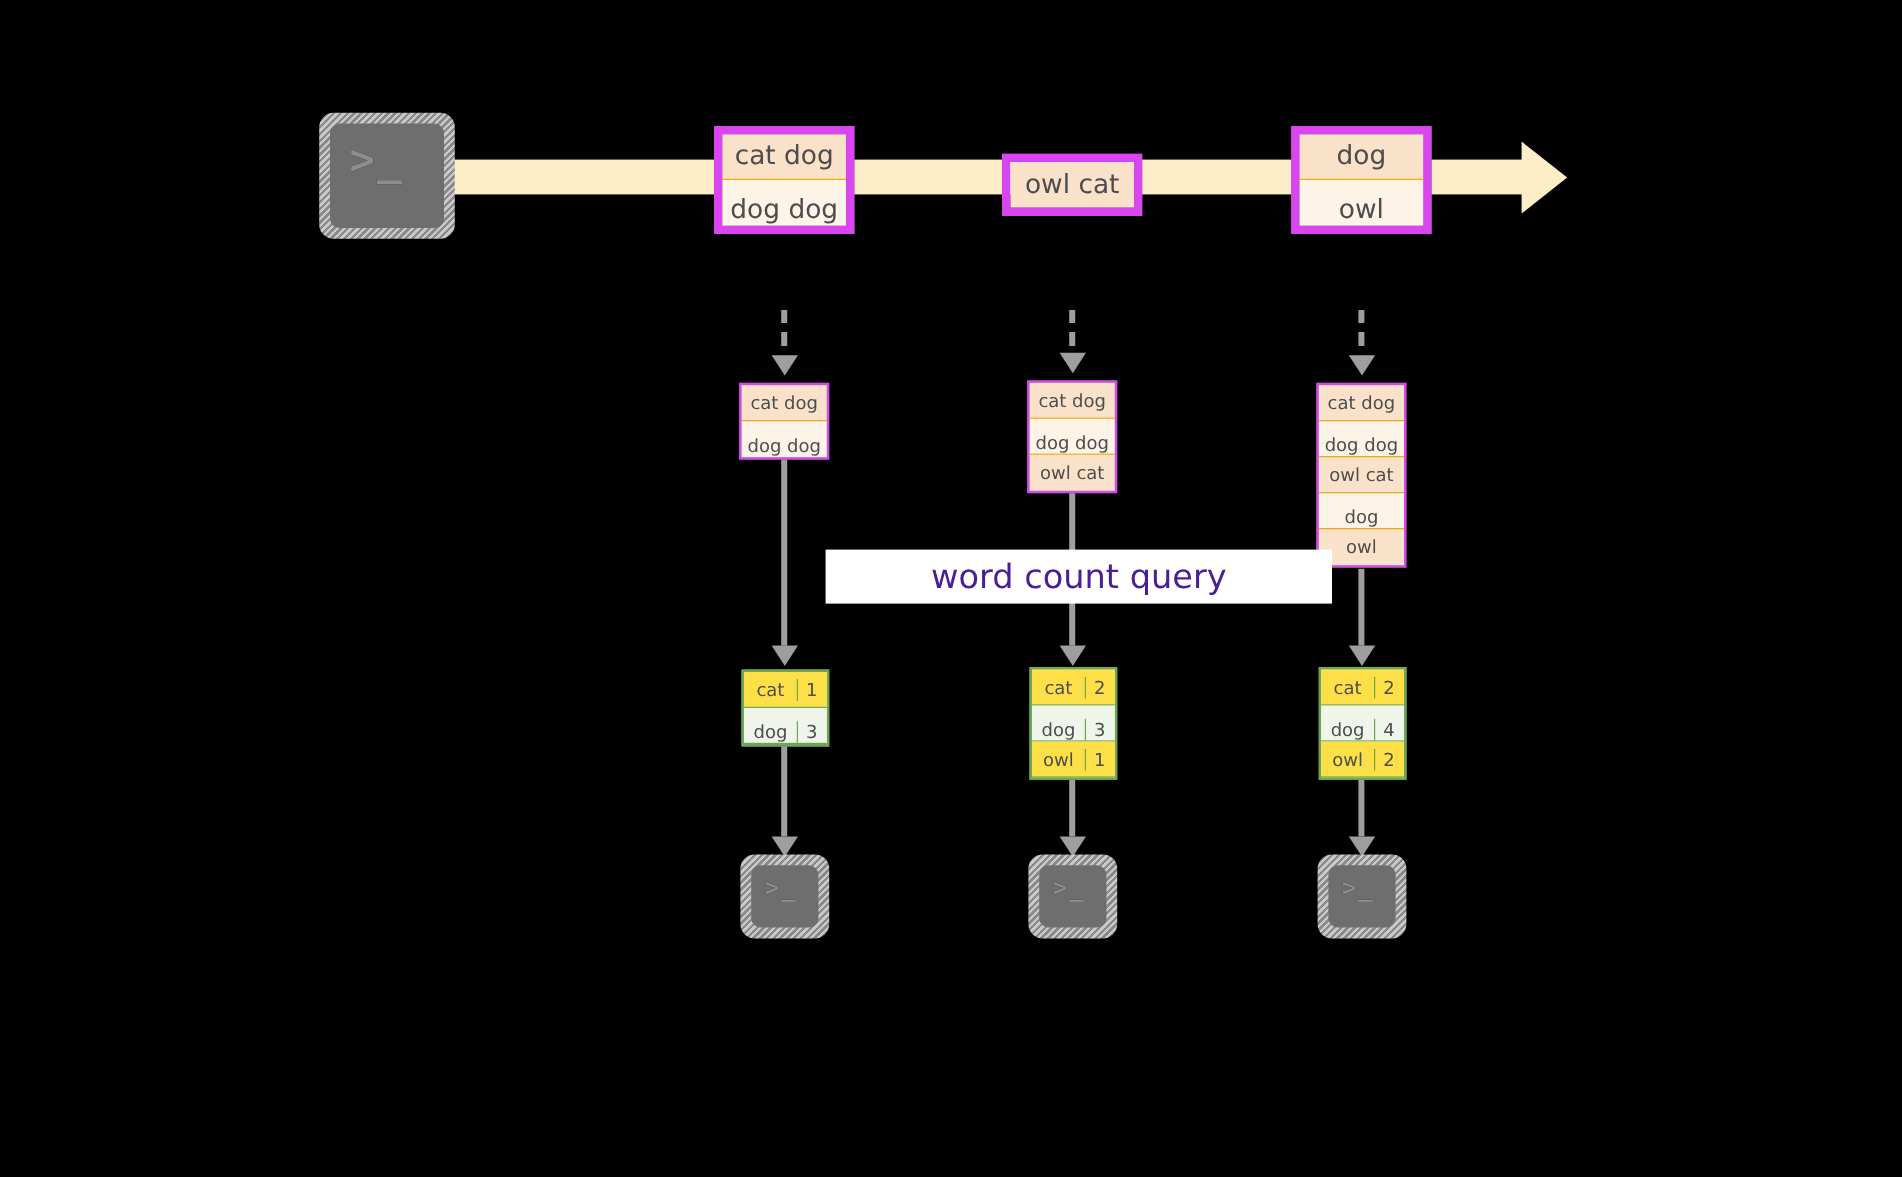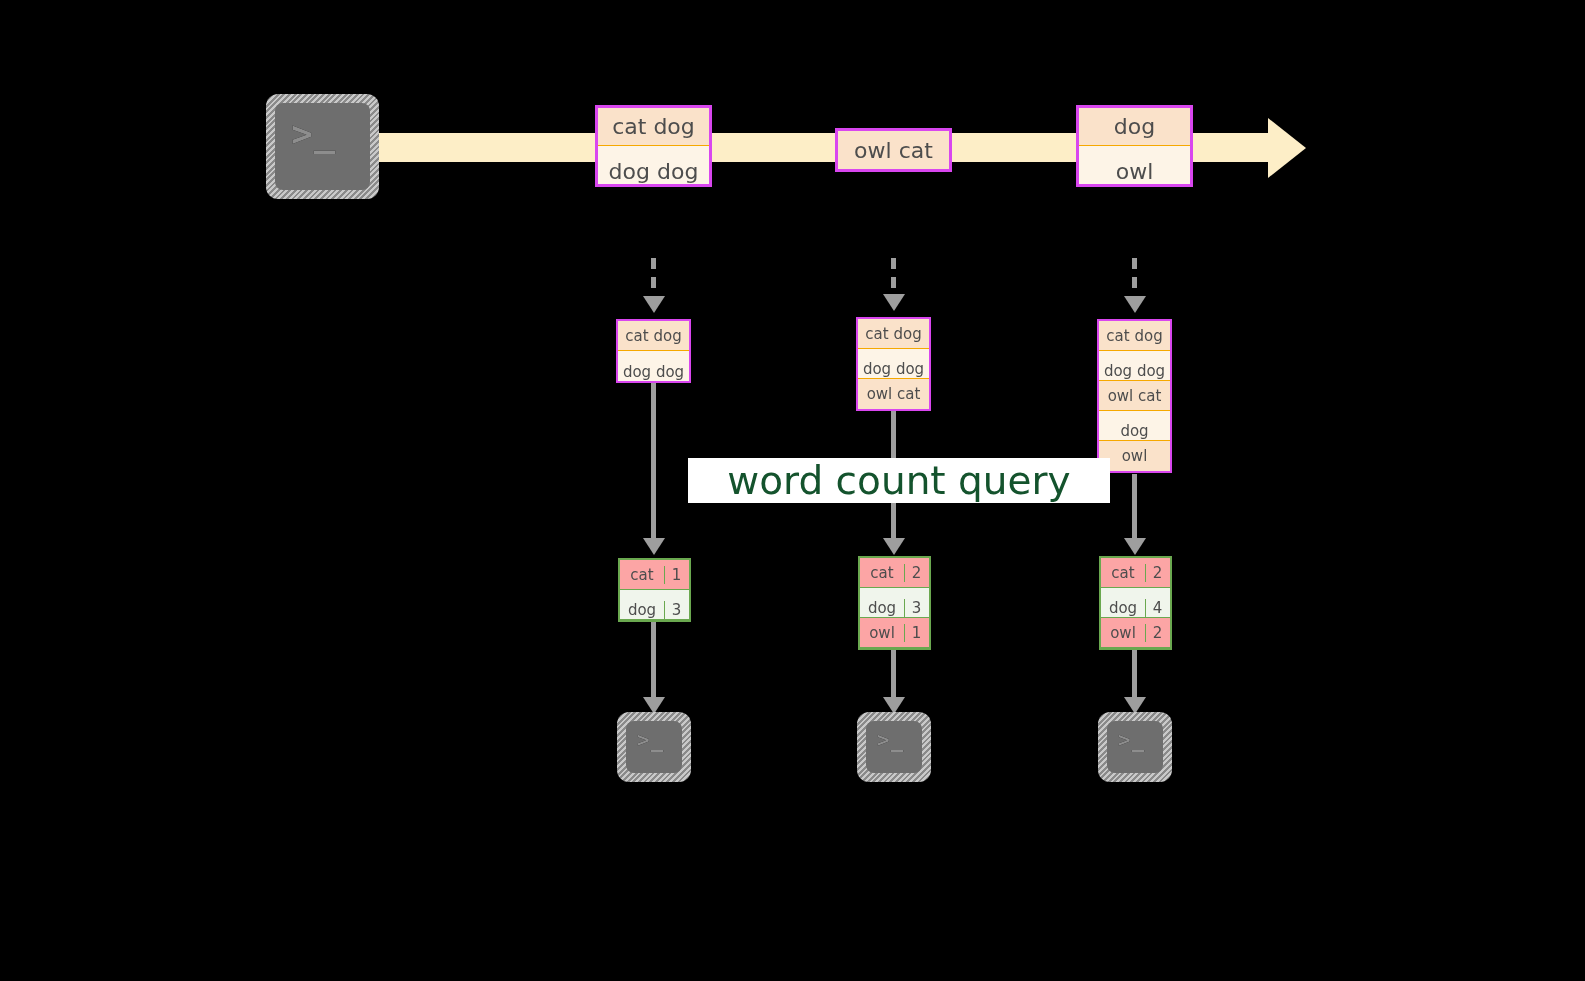--- a/index.html
+++ b/index.html
@@ -59,21 +59,21 @@
     width: 0; height: 0;
     border-top: 30px solid transparent;
     border-bottom: 30px solid transparent;
     border-left: 38px solid #fdeec7;
   }
 
   
   .tbl {
     position: absolute;
     box-sizing: border-box;
-    border: 3px solid #d946ef;
+    border: 7px solid #d946ef;
     background: #737373;
   }
   .tbl .row {
     display: flex;
     box-sizing: border-box;
     border-bottom: 1.5px solid #f6a800;
     align-items: center;
   }
   .tbl .row:last-child { border-bottom: none; }
   .tbl .row.shade-a { background: #fae2ca; }
@@ -98,21 +98,21 @@
   
   .tbl.result {
     border-color: #6aa84f;
     background: #eaf2e3;
     border-width: 2.5px;
   }
   .tbl.result .row {
     height: 30px;
     border-bottom: 1.5px solid #6aa84f;
   }
-  .tbl.result .row.shade-a { background: #fca5a5; }
+  .tbl.result .row.shade-a { background: #fde047; }
   .tbl.result .row.shade-b { background: #f0f5ec; }
   .tbl.result .cell.word {
     flex: 0 0 44px;
     border-right: 1.5px solid #6aa84f;
     font-size: 15px;
     color: #4d4d4d;
   }
   .tbl.result .cell.count {
     flex: 0 0 23px;
     font-size: 15px;
@@ -141,22 +141,22 @@
 
   
   .query-label {
     position: absolute;
     background: #ffffff;
     display: flex;
     align-items: center;
     justify-content: center;
   }
   .query-label span {
-    font-size: 39px;
-    color: #14532d;
+    font-size: 28px;
+    color: #4c1d95;
     white-space: nowrap;
   }
 </style>
 </head>
 <body>
 
 <div id="canvas">
 
   <div class="stream-band" style="left:368px; top:133px; width:915px; height:29px;"></div>
   <div class="stream-head" style="left:1268px; top:118px;"></div>

